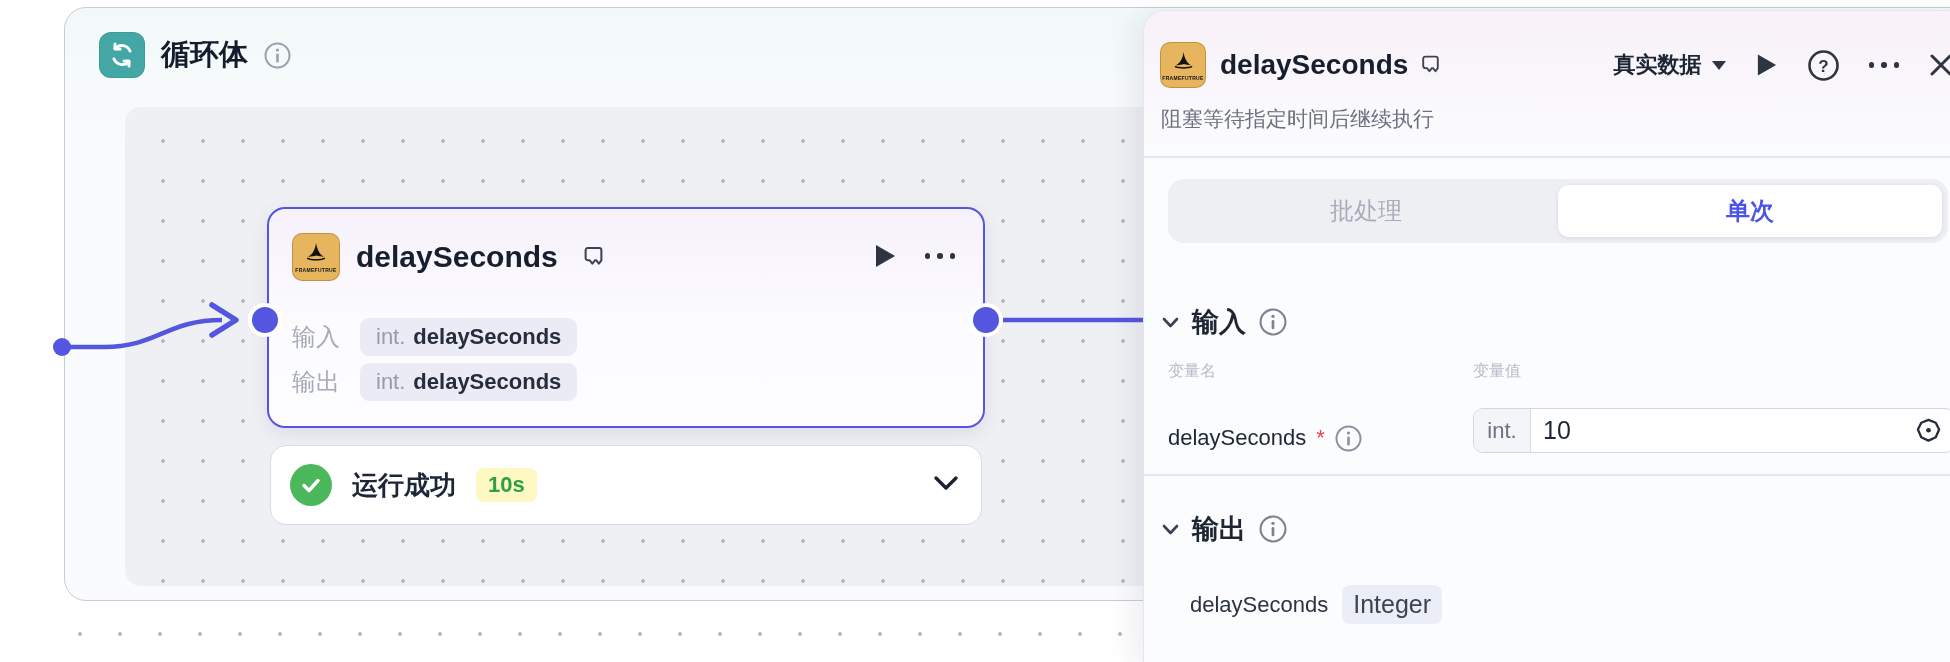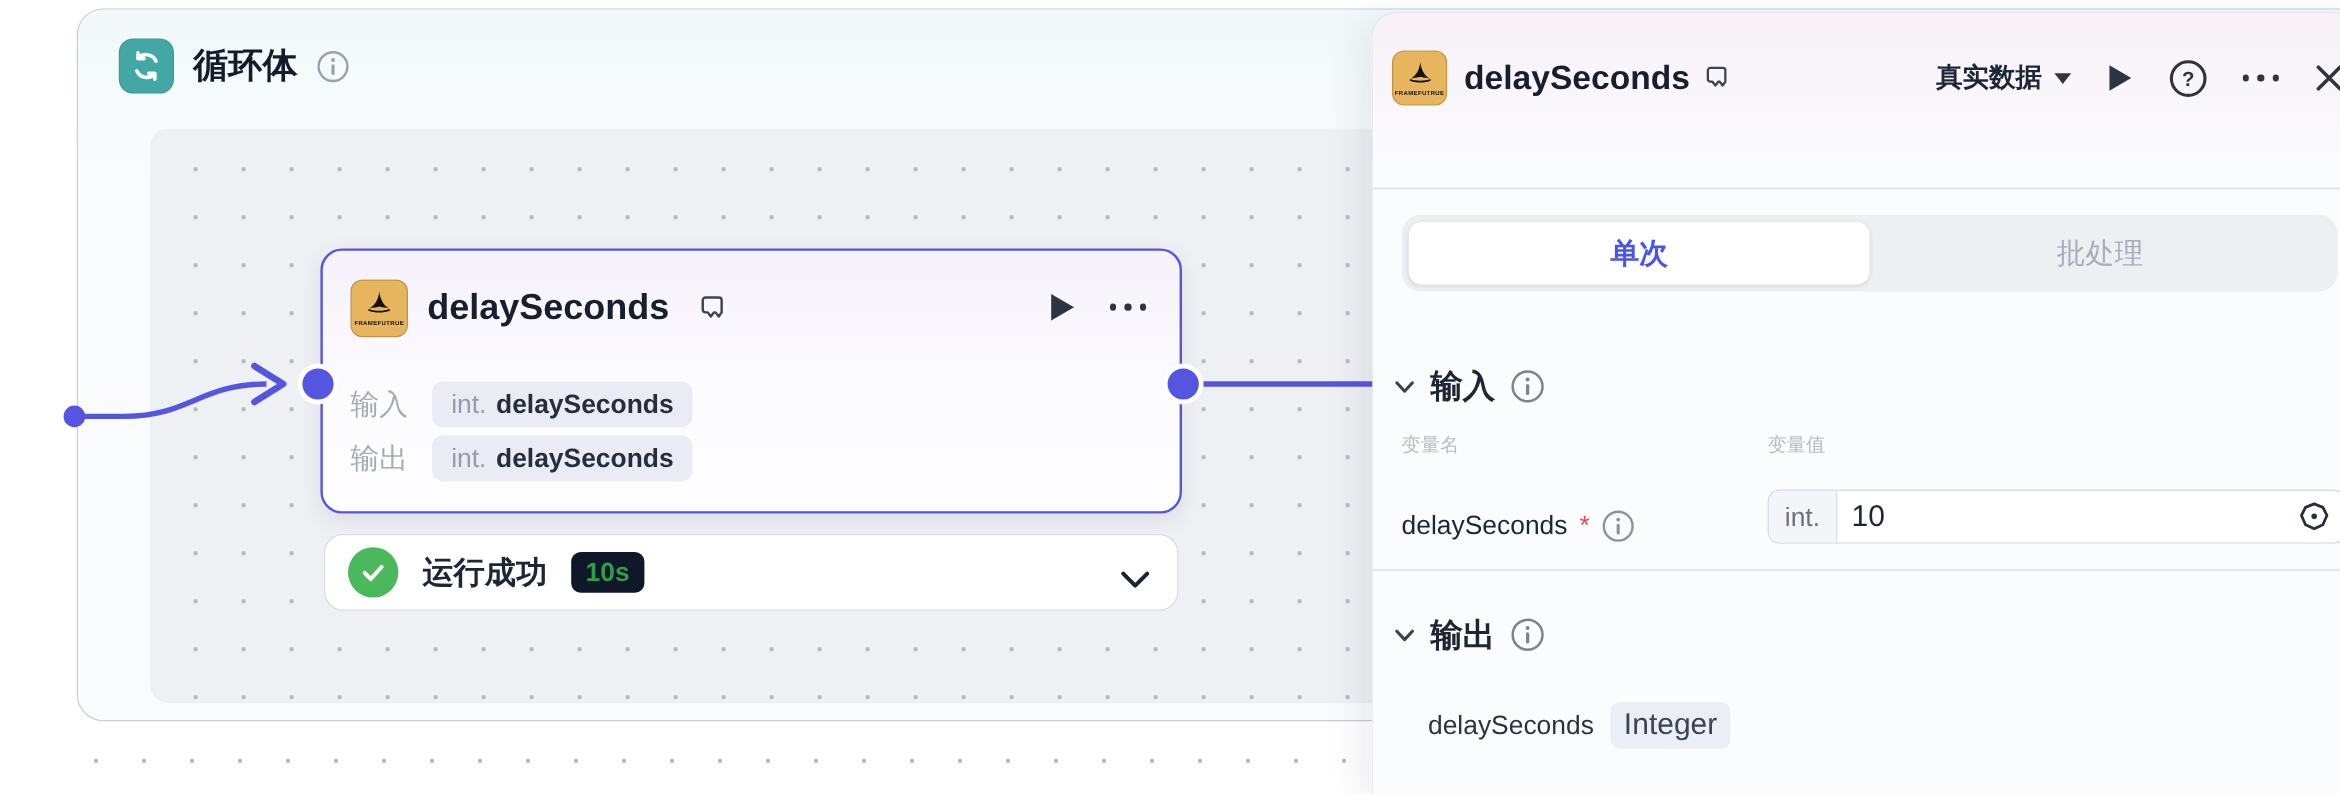--- a/index.html
+++ b/index.html
@@ -38,27 +38,27 @@
   .dots3 { display:flex; gap:7px; align-items:center; }
   .dots3 i { width:5.5px; height:5.5px; border-radius:50%; background:#2e3542; }
   .io-row { position:absolute; left:23px; display:flex; align-items:center; gap:20px; }
   .io-label { font-size:24px; color:#a6abb8; }
   .pill { height:38px; padding:0 16px; border-radius:9px; background:#ebebf5;
     display:flex; align-items:center; gap:8px; }
   .pill .ptype { font-size:22px; color:#949bad; }
   .pill .pname { font-size:22px; font-weight:bold; color:#262d3d; }
 
   
-  .success-bar { left:228px; top:445px; width:712px; height:64px; background:#fff;
+  .success-bar { left:228px; top:445px; width:712px; height:80px; background:#fff;
     border:1.5px solid #d8dbe6; border-radius:16px; display:flex; align-items:center;
     padding-left:19px; gap:20px; z-index:3; }
   .ok-circle { width:42px; height:42px; border-radius:50%; background:#4cb85c;
     display:flex; align-items:center; justify-content:center; }
   .ok-text { font-size:26px; font-weight:bold; color:#1c2636; }
-  .dur-badge { background:#0f172a; color:#2f9e44; font-size:22px; font-weight:bold;
+  .dur-badge { background:#fef9c3; color:#2f9e44; font-size:22px; font-weight:bold;
     padding:4px 12px; border-radius:8px; }
   .bar-chevron { position:absolute; right:22px; top:28px; }
 
   
   .panel { left:1101px; top:10px; width:832px; height:652px;
     background:linear-gradient(180deg,#f8f1f8 0%,#fbfcfe 140px,#fbfcfe 100%);
     border:1px solid #e4e6ee; border-bottom:none; border-radius:20px 20px 0 0;
     box-shadow:-10px 4px 28px rgba(40,40,90,.08); z-index:10; }
   .p-head { position:absolute; left:16px; right:20px; top:28px; height:52px;
     display:flex; align-items:center; }
@@ -232,25 +232,26 @@
             <i></i>
           </span>
         <span style="display:inline-flex;">
           <svg width="26" height="26" viewBox="0 0 26 26">
               <path d="M4 4 L22 22 M22 4 L4 22" stroke="#2e3542" stroke-width="3" stroke-linecap="round"></path>
             </svg>
         </span>
       </div>
     </div>
 
+    <div class="p-sub">阻塞等待指定时间后继续执行</div>
     <div class="p-div" style="top:145px;"></div>
 
     <div class="tabs">
+      <div class="tab idle">批处理</div>
       <div class="tab active">单次</div>
-      <div class="tab idle">批处理</div>
     </div>
 
     <div class="sec-head" style="top:293px;">
       <svg width="17" height="11" viewBox="0 0 17 11">
           <path d="M2 2 L8.5 9 L15 2" fill="none" stroke="#3a4150" stroke-width="2.6" stroke-linecap="round" stroke-linejoin="round"></path>
         </svg>
       <span class="sec-title">输入</span>
       <span class="info-ic">
         <svg width="28" height="28" viewBox="0 0 27 27">
           <circle cx="13.5" cy="13.5" r="12" fill="none" stroke="#7b8290" stroke-width="2"></circle>

